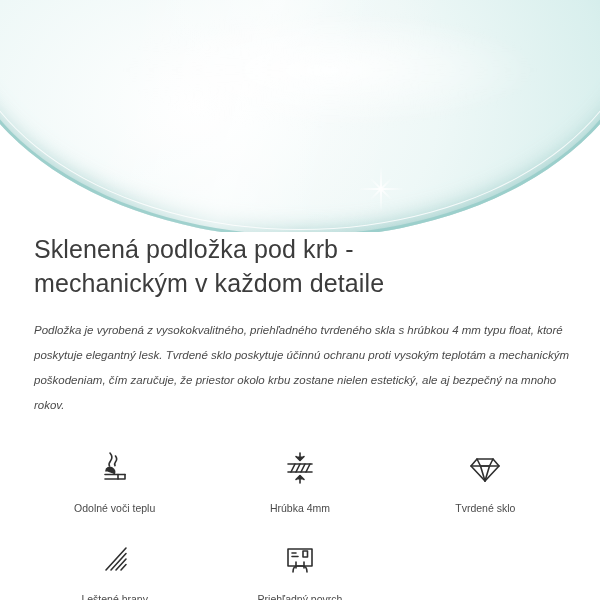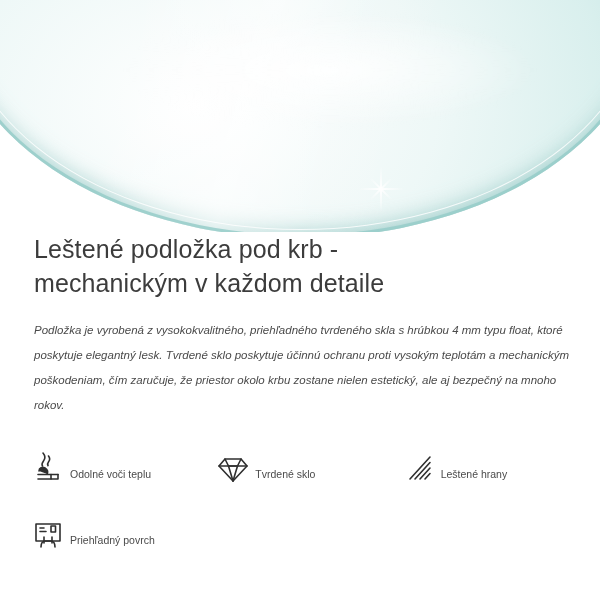--- a/index.html
+++ b/index.html
@@ -156,20 +156,21 @@
   
   .features {
     margin-top: 22px;
     padding: 0 22px;
     display: grid;
     grid-template-columns: repeat(3, 1fr);
     row-gap: 12px;
   }
   .feature {
     display: flex;
+    flex-direction: column;
     align-items: center;
     justify-content: flex-start;
     padding: 6px 4px 4px 4px;
   }
   .feature-icon {
     width: 44px;
     height: 44px;
     display: flex;
     align-items: center;
     justify-content: center;
@@ -196,21 +197,21 @@
   <div class="glass-edge"></div>
   <div class="glass-edge-inner"></div>
   <div class="glass-sheen"></div>
   <div class="sparkle"></div>
   <div class="sparkle-diag"></div>
 </div>
 
 <div class="content">
 
   <h1 class="headline">
-    <span>Leštené podložka pod krb -</span><br>
+    <span>Sklenená podložka pod krb -</span><br>
     <span>mechanickým v každom detaile</span>
   </h1>
 
   <p class="body-copy">Podložka je vyrobená z vysokokvalitného, priehľadného tvrdeného skla s hrúbkou 4 mm typu float, ktoré poskytuje elegantný lesk. Tvrdené sklo poskytuje účinnú ochranu proti vysokým teplotám a mechanickým poškodeniam, čím zaručuje, že priestor okolo krbu zostane nielen estetický, ale aj bezpečný na mnoho rokov.</p>
 
   <div class="features">
 
     <div class="feature">
       <div class="feature-icon">
         <svg width="42" height="42" viewBox="0 0 42 42" fill="none" stroke="#2f2f2f" stroke-width="1.6" stroke-linecap="round" stroke-linejoin="round">
@@ -218,20 +219,34 @@
           <path d="M21.5 9 C23.2 11.2, 23 13, 21.6 14.8 C20.6 16.1, 20.4 17.2, 21 18.6"></path>
           <path d="M12 24 C12 20.5, 15.5 19.5, 18 21 C20.5 22.5, 21 25, 20.3 27" fill="#2f2f2f" stroke="#2f2f2f"></path>
           <path d="M11 27.5 L31 27.5"></path>
           <path d="M24 27.5 L24 32 L31 32 L31 27.5"></path>
           <path d="M11 32 L24 32"></path>
         </svg>
       </div>
       <div class="feature-label">Odolné voči teplu</div>
     </div>
 
+    <div class="feature">
+      <div class="feature-icon">
+        <svg width="42" height="42" viewBox="0 0 42 42" fill="none" stroke="#2f2f2f" stroke-width="1.6" stroke-linecap="round" stroke-linejoin="round">
+          <path d="M21 6 L21 13"></path>
+          <path d="M17 9.5 L21 13.5 L25 9.5" fill="#2f2f2f" stroke="#2f2f2f"></path>
+          <path d="M9 17 L33 17"></path>
+          <path d="M9 25 L33 25"></path>
+          <path d="M12 25 L16 17 M17 25 L21 17 M22 25 L26 17 M27 25 L31 17"></path>
+          <path d="M21 29 L21 36"></path>
+          <path d="M17 32.5 L21 28.5 L25 32.5" fill="#2f2f2f" stroke="#2f2f2f"></path>
+        </svg>
+      </div>
+      <div class="feature-label">Hrúbka 4mm</div>
+    </div>
 
 
     <div class="feature">
       <div class="feature-icon">
         <svg width="42" height="42" viewBox="0 0 42 42" fill="none" stroke="#2f2f2f" stroke-width="1.6" stroke-linecap="round" stroke-linejoin="round">
           <path d="M13 12 L29 12 L35 19 L21 34 L7 19 Z"></path>
           <path d="M7 19 L35 19"></path>
           <path d="M13 12 L16.5 19 L21 34"></path>
           <path d="M29 12 L25.5 19 L21 34"></path>
           <path d="M16.5 19 L25.5 19"></path>

